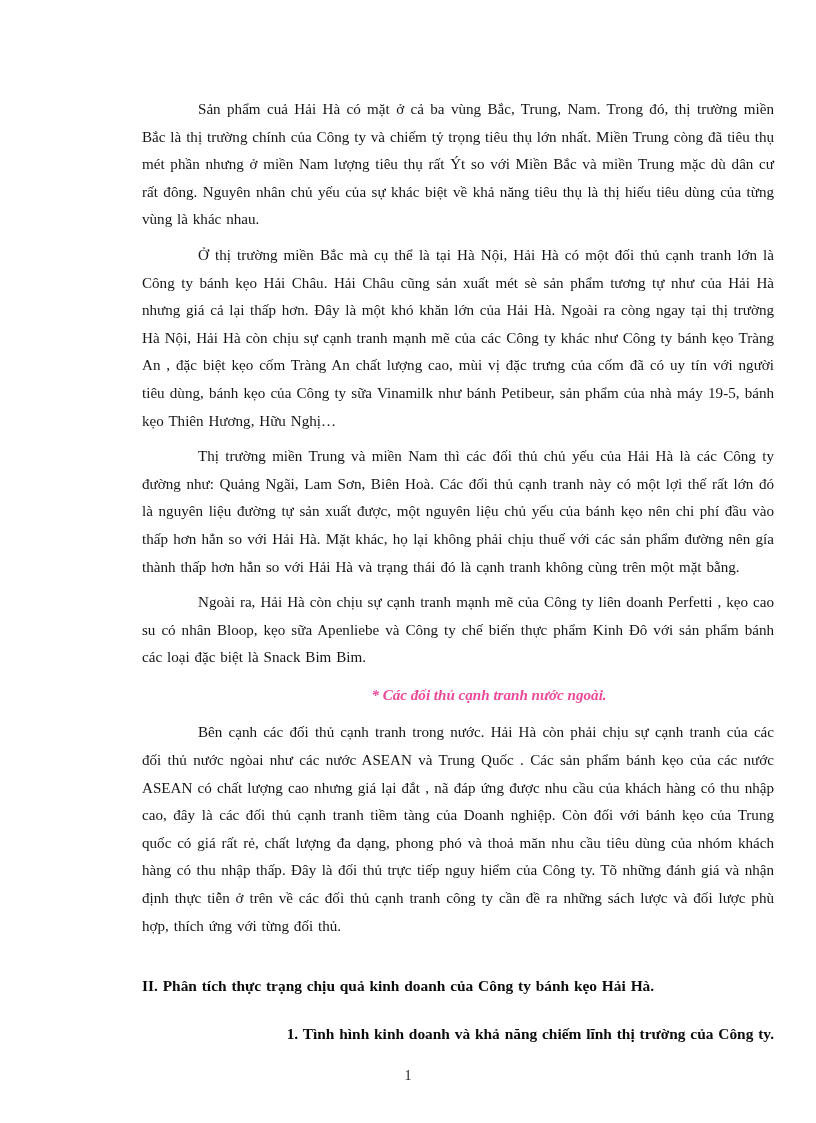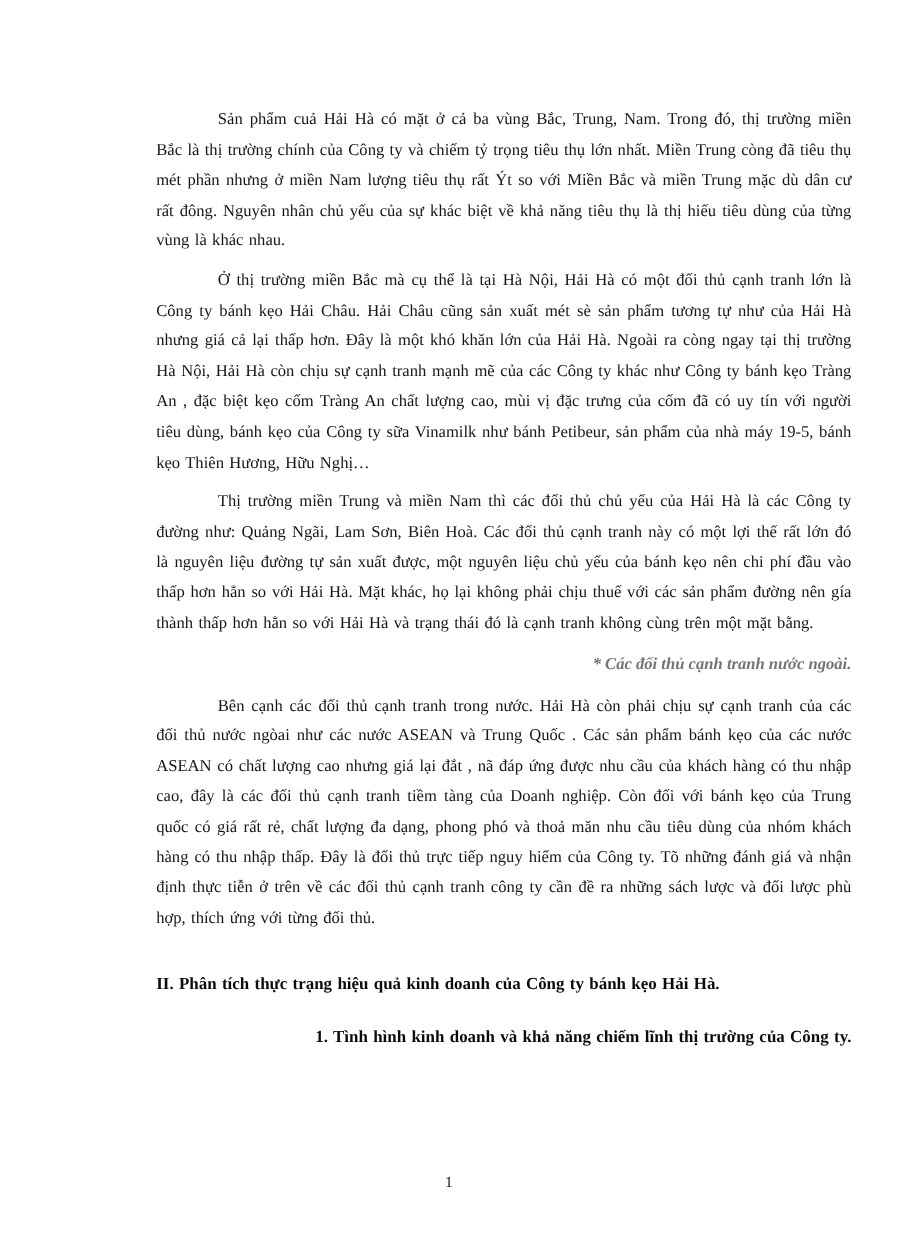--- a/index.html
+++ b/index.html
@@ -45,22 +45,22 @@
   }
 
   
   .subheading-italic {
     margin: 10px 0 10px 0;
     font-size: 15.1px;
     line-height: 27.6px;
     font-weight: bold;
     font-style: italic;
     text-indent: 62px;
-    text-align: right;
-    color: #737373;
+    text-align: center;
+    color: #ec4899;
   }
 
   
   .heading-bold {
     margin: 18px 0 0 0;
     font-size: 15.4px;
     line-height: 27.6px;
     font-weight: bold;
     text-align: left;
     text-indent: 0;
@@ -97,28 +97,29 @@
 <div class="page">
 
   <div class="content">
 
     <p class="para">Sản phẩm cuả Hải Hà có mặt ở cả ba vùng Bắc, Trung, Nam. Trong đó, thị trường miền Bắc là thị trường chính của Công ty và chiếm tỷ trọng tiêu thụ lớn nhất. Miền Trung còng đã tiêu thụ mét phần nhưng ở miền Nam lượng tiêu thụ rất Ýt so với Miền Bắc và miền Trung mặc dù dân cư rất đông. Nguyên nhân chủ yếu của sự khác biệt về khả năng tiêu thụ là thị hiếu tiêu dùng của từng vùng là khác nhau.</p>
 
     <p class="para">Ở thị trường miền Bắc mà cụ thể là tại Hà Nội, Hải Hà có một đối thủ cạnh tranh lớn là Công ty bánh kẹo Hải Châu. Hải Châu cũng sản xuất mét sè sản phẩm tương tự như của Hải Hà nhưng giá cả lại thấp hơn. Đây là một khó khăn lớn của Hải Hà. Ngoài ra còng ngay tại thị trường Hà Nội, Hải Hà còn chịu sự cạnh tranh mạnh mẽ của các Công ty khác như Công ty bánh kẹo Tràng An , đặc biệt kẹo cốm Tràng An chất lượng cao, mùi vị đặc trưng của cốm đã có uy tín với người tiêu dùng, bánh kẹo của Công ty sữa Vinamilk  như bánh Petibeur,  sản phẩm của nhà máy 19-5, bánh kẹo Thiên Hương, Hữu Nghị…</p>
 
     <p class="para">Thị trường miền Trung và miền Nam thì các đối thủ chủ yếu của Hải Hà là các Công ty đường như: Quảng Ngãi, Lam Sơn, Biên Hoà. Các đối thủ cạnh tranh này có một lợi thế rất lớn đó là nguyên liệu đường tự sản xuất được, một nguyên liệu chủ yếu của bánh kẹo nên chi phí đầu vào thấp hơn hẳn so với Hải Hà. Mặt khác, họ lại không phải chịu thuế với các sản phẩm đường nên gía thành thấp hơn hẳn so với Hải Hà và trạng thái đó là cạnh tranh không cùng trên một mặt bằng.</p>
 
+    <p class="para">Ngoài ra, Hải Hà còn chịu sự cạnh tranh mạnh mẽ của Công ty liên doanh Perfetti , kẹo cao su có nhân Bloop, kẹo sữa Apenliebe và Công ty chế biến thực phẩm Kinh Đô với sản phẩm bánh các loại đặc biệt là Snack Bim Bim.</p>
 
     <p class="subheading-italic">* Các đối thủ cạnh tranh nước ngoài.</p>
 
     <p class="para">Bên cạnh các đối thủ cạnh tranh trong nước. Hải Hà còn phải chịu sự cạnh tranh của các đối thủ nước ngòai như các nước ASEAN và Trung Quốc . Các sản phẩm bánh kẹo của các nước ASEAN có chất lượng cao nhưng giá lại đắt , nã đáp ứng được nhu cầu của khách hàng có thu nhập cao, đây là các đối thủ cạnh tranh tiềm tàng của Doanh nghiệp. Còn đối với bánh kẹo của Trung quốc có giá rất rẻ, chất lượng đa dạng, phong phó và thoả măn nhu cầu tiêu dùng của nhóm khách hàng có thu nhập thấp. Đây là đối thủ trực tiếp nguy hiểm của Công ty. Tõ những đánh giá và nhận định thực tiễn ở trên về các đối thủ cạnh tranh công ty cần đề ra những sách lược và đối lược phù hợp, thích ứng với từng đối thủ.</p>
 
     <div class="section-gap"></div>
 
-    <p class="heading-bold">II. Phân tích thực trạng hiệu quả kinh doanh của Công ty bánh kẹo Hải Hà.</p>
+    <p class="heading-bold">II. Phân tích thực trạng chịu quả kinh doanh của Công ty bánh kẹo Hải Hà.</p>
 
     <p class="heading-bold second">1. Tình hình kinh doanh và khả năng chiếm lĩnh thị trường của Công ty.</p>
 
   </div>
 
   <div class="page-number">1</div>
 
 </div>
 
 </body></html>

